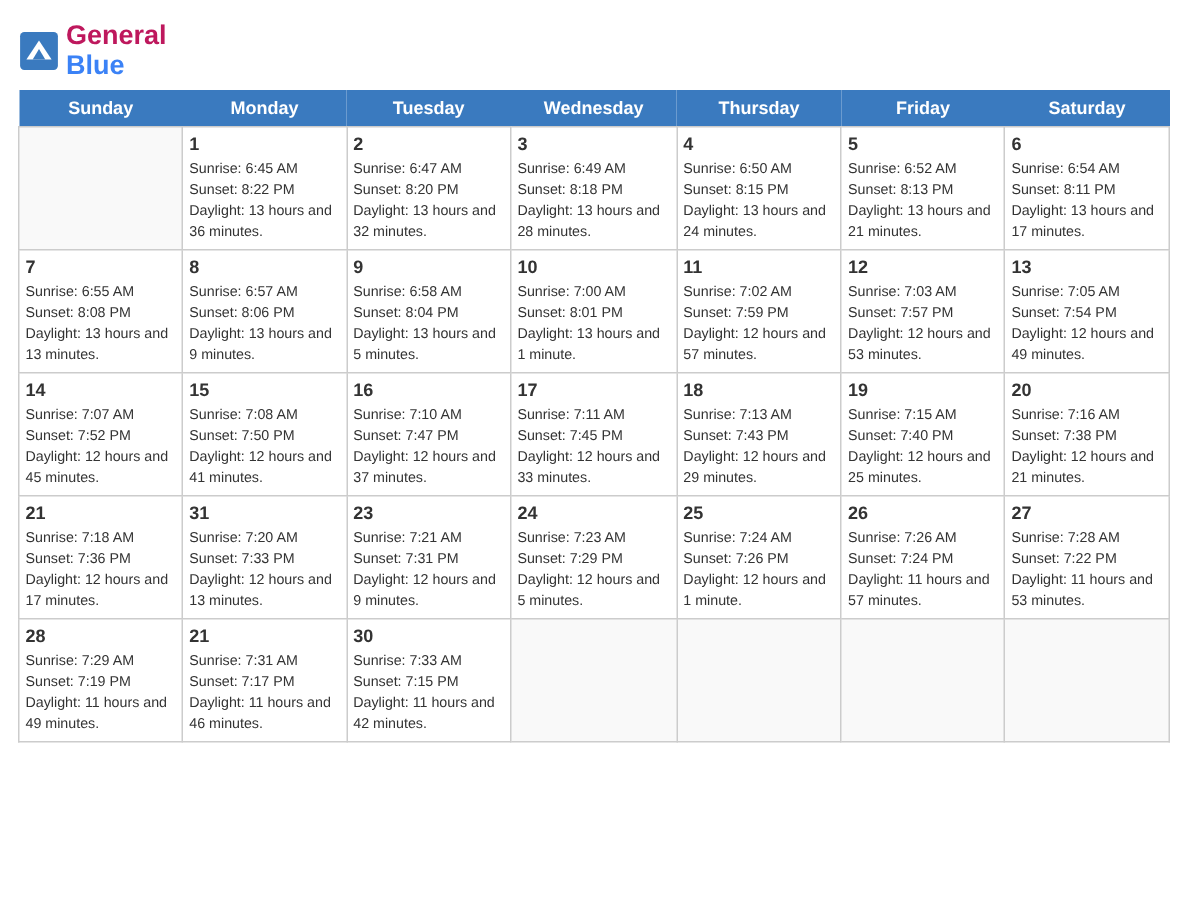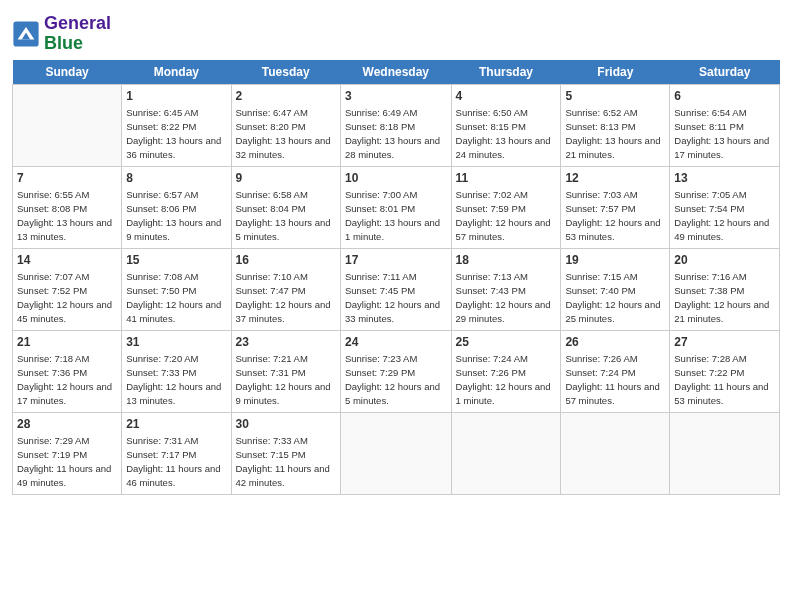--- a/index.html
+++ b/index.html
@@ -26,26 +26,26 @@
       margin-top: 4px;
     }
     .logo-text {
       display: flex;
       flex-direction: column;
       line-height: 1.1;
     }
     .logo-general {
       font-size: 18px;
       font-weight: bold;
-      color: #4c1d95;
+      color: #be185d;
     }
     .logo-blue {
       font-size: 18px;
       font-weight: bold;
-      color: #15803d;
+      color: #3b82f6;
     }
     .logo-icon {
       width: 28px;
       height: 28px;
       margin-right: 4px;
     }
     .title-block {
       text-align: right;
     }
     .month-title {

